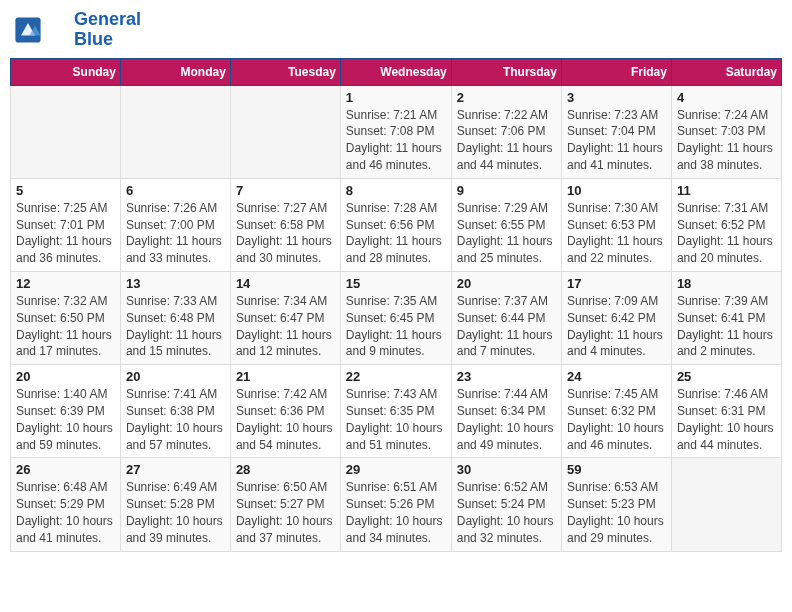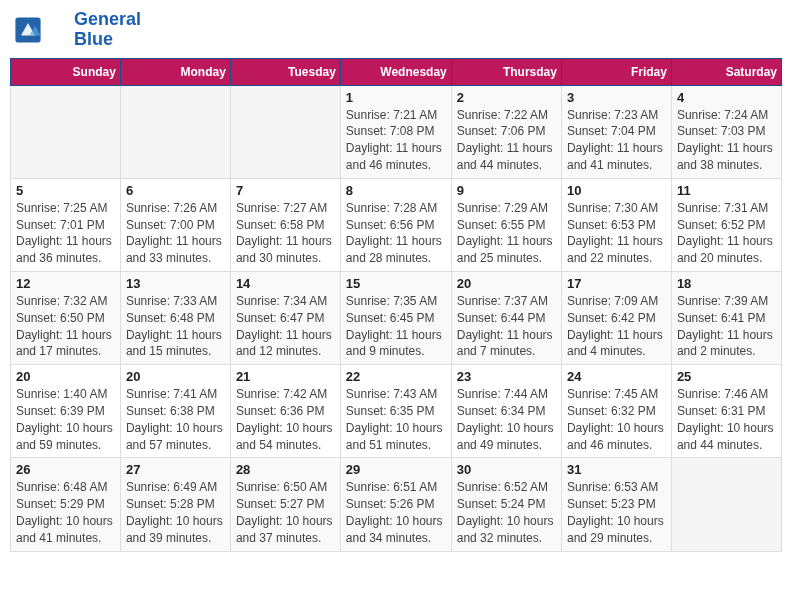--- a/index.html
+++ b/index.html
@@ -346,21 +346,21 @@
 and 34 minutes.</div>
         </td>
         <td>
           <span class="day-number">30</span>
           <div class="day-info">Sunrise: 6:52 AM
 Sunset: 5:24 PM
 Daylight: 10 hours
 and 32 minutes.</div>
         </td>
         <td>
-          <span class="day-number">31</span>
+          <span class="day-number">59</span>
           <div class="day-info">Sunrise: 6:53 AM
 Sunset: 5:23 PM
 Daylight: 10 hours
 and 29 minutes.</div>
         </td>
         <td class="empty-cell"></td>
       </tr>
     </tbody>
 </table>
 

